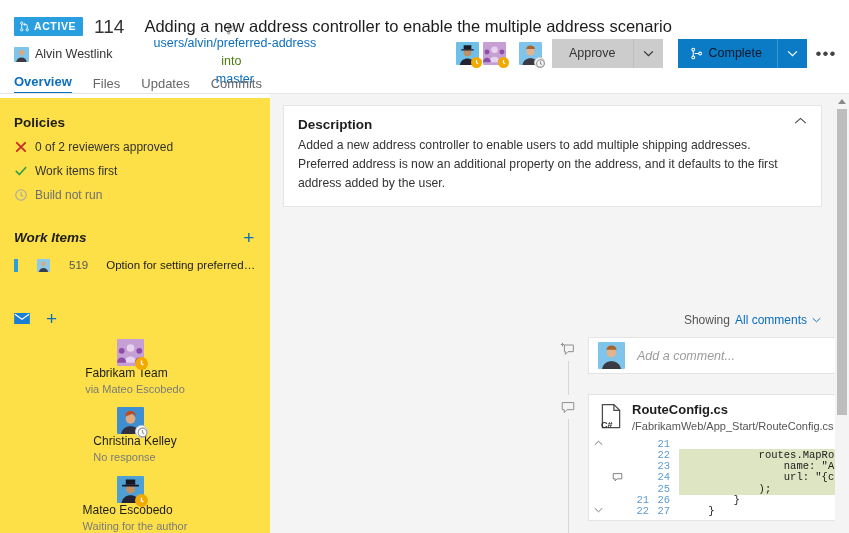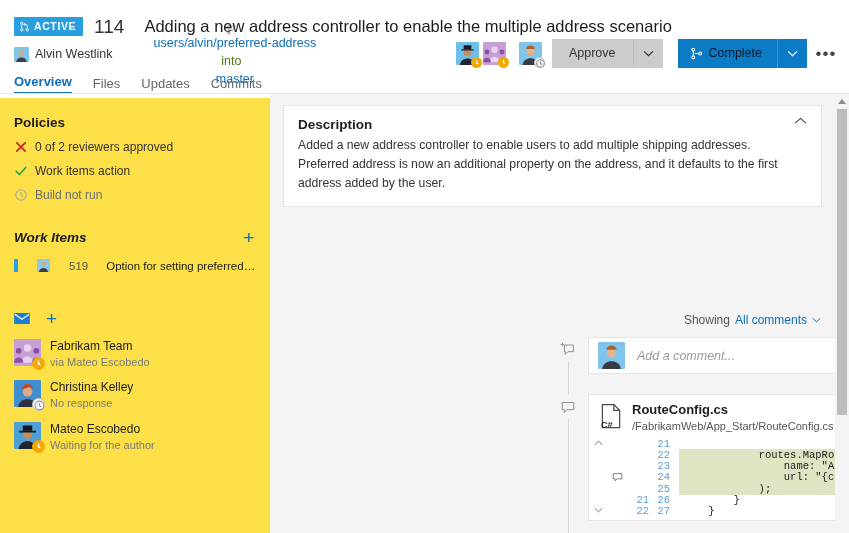--- a/index.html
+++ b/index.html
@@ -77,33 +77,33 @@
   .side-sec { position:relative; }
   .policies { padding-top:17px; }
   .policy-row { display:flex; align-items:center; margin-top:10px; }
   .policy-ico { width:14px; height:14px; margin-right:7px; display:block; flex:none; }
   .policy-txt { font-size:12px; color:#333; }
   .policy-txt.dim { color:#6e6e6e; }
 
   .wi-head { display:flex; align-items:center; justify-content:space-between; margin-top:26px;font-style:italic; }
   .plus-btn { color:#0c6ebd; font-size:19px; line-height:1; cursor:pointer; font-weight:300; padding:0 2px; }
   .wi-item { margin-top:12px; }
-  .wi-line1 { display:flex; align-items:center;gap:14px; }
+  .wi-line1 { display:flex; align-items:flex-start;gap:14px; }
   .wi-bar { width:4px; height:13px; background:#2a9fe0; margin-right:5px; flex:none; }
   .wi-av { width:13px; height:13px; margin-right:5px; flex:none; display:block; }
   .wi-id { font-size:11.5px; color:#555; margin-right:4px; }
   .wi-title { font-size:11.5px; color:#222; overflow:hidden; text-overflow:ellipsis; white-space:nowrap; max-width:178px; }
   .wi-line2 { margin-top:3px; margin-left:9px; display:flex; align-items:center; gap:5px; }
   .wi-sub { font-size:10.5px; color:#777; }
   .wi-dot { width:6px; height:6px; border-radius:50%; background:#1a7fd4; display:block; }
 
   .rev-head { display:flex; align-items:center; margin-top:37px; }
   .rev-head .side-h { flex:1; }
   .rev-mail { width:16px; height:11px; margin-right:14px; cursor:pointer; display:block; }
-  .rev-row { display:flex; align-items:flex-start; margin-top:11px; }
+  .rev-row { display:flex; align-items:center; margin-top:11px;flex-direction:column; }
   .rev-row-av { position:relative; width:27px; height:27px; flex:none; margin-right:9px; }
   .rev-row-av .img { width:27px; height:27px; display:block; border-radius:1px; }
   .rev-row-badge { position:absolute; right:-4px; bottom:-4px; width:13px; height:13px; border-radius:50%; }
   .rev-row-badge.waiting { background:#f2aa00; }
   .rev-row-badge.pending { background:#fbfbfb; border:1px solid #c8c8c8; }
   .rev-row-badge svg { display:block; width:13px; height:13px; }
   .rev-name { font-size:12px; color:#1d1d1d; line-height:1.25; }
   .rev-status { font-size:11px; color:#7a7a7a; line-height:1.3; margin-top:1px; }
 
   
@@ -289,21 +289,21 @@
         <svg class="policy-ico" viewBox="0 0 16 16" fill="none" stroke="#c82c2c" stroke-width="2.1" stroke-linecap="round">
             <path d="M3.2 3.2l9.6 9.6M12.8 3.2l-9.6 9.6"></path>
           </svg>
         <span class="policy-txt">0 of 2 reviewers approved</span>
       </div>
 
       <div class="policy-row">
         <svg class="policy-ico" viewBox="0 0 16 16" fill="none" stroke="#2f9e44" stroke-width="1.9" stroke-linecap="round" stroke-linejoin="round">
             <path d="M2.6 8.4l3.6 3.6 7.2-8"></path>
           </svg>
-        <span class="policy-txt">Work items action</span>
+        <span class="policy-txt">Work items first</span>
       </div>
 
       <div class="policy-row">
         <svg class="policy-ico" viewBox="0 0 16 16" fill="none" stroke="#a8a8a8" stroke-width="1.25">
             <circle cx="8" cy="8" r="6"></circle>
             <path d="M8 4.3v4l2.5 1.5"></path>
           </svg>
         <span class="policy-txt dim">Build not run</span>
       </div>
     </div>

